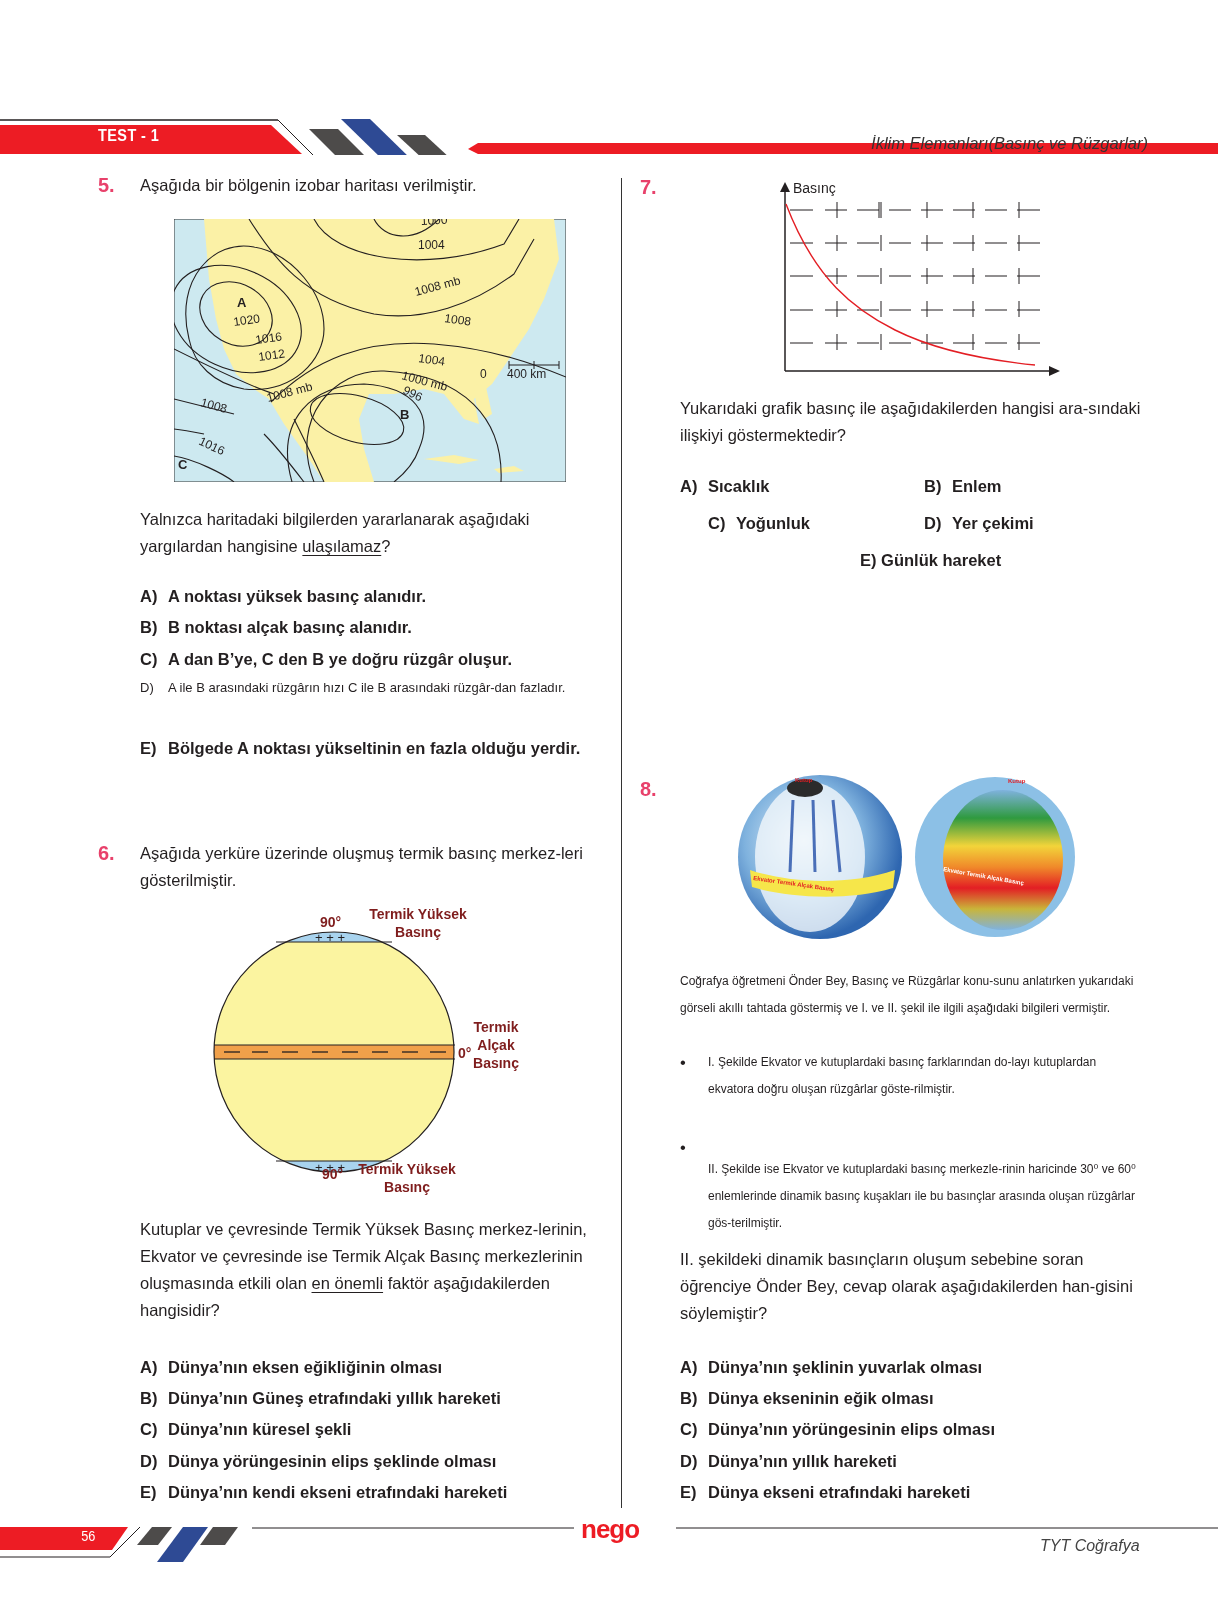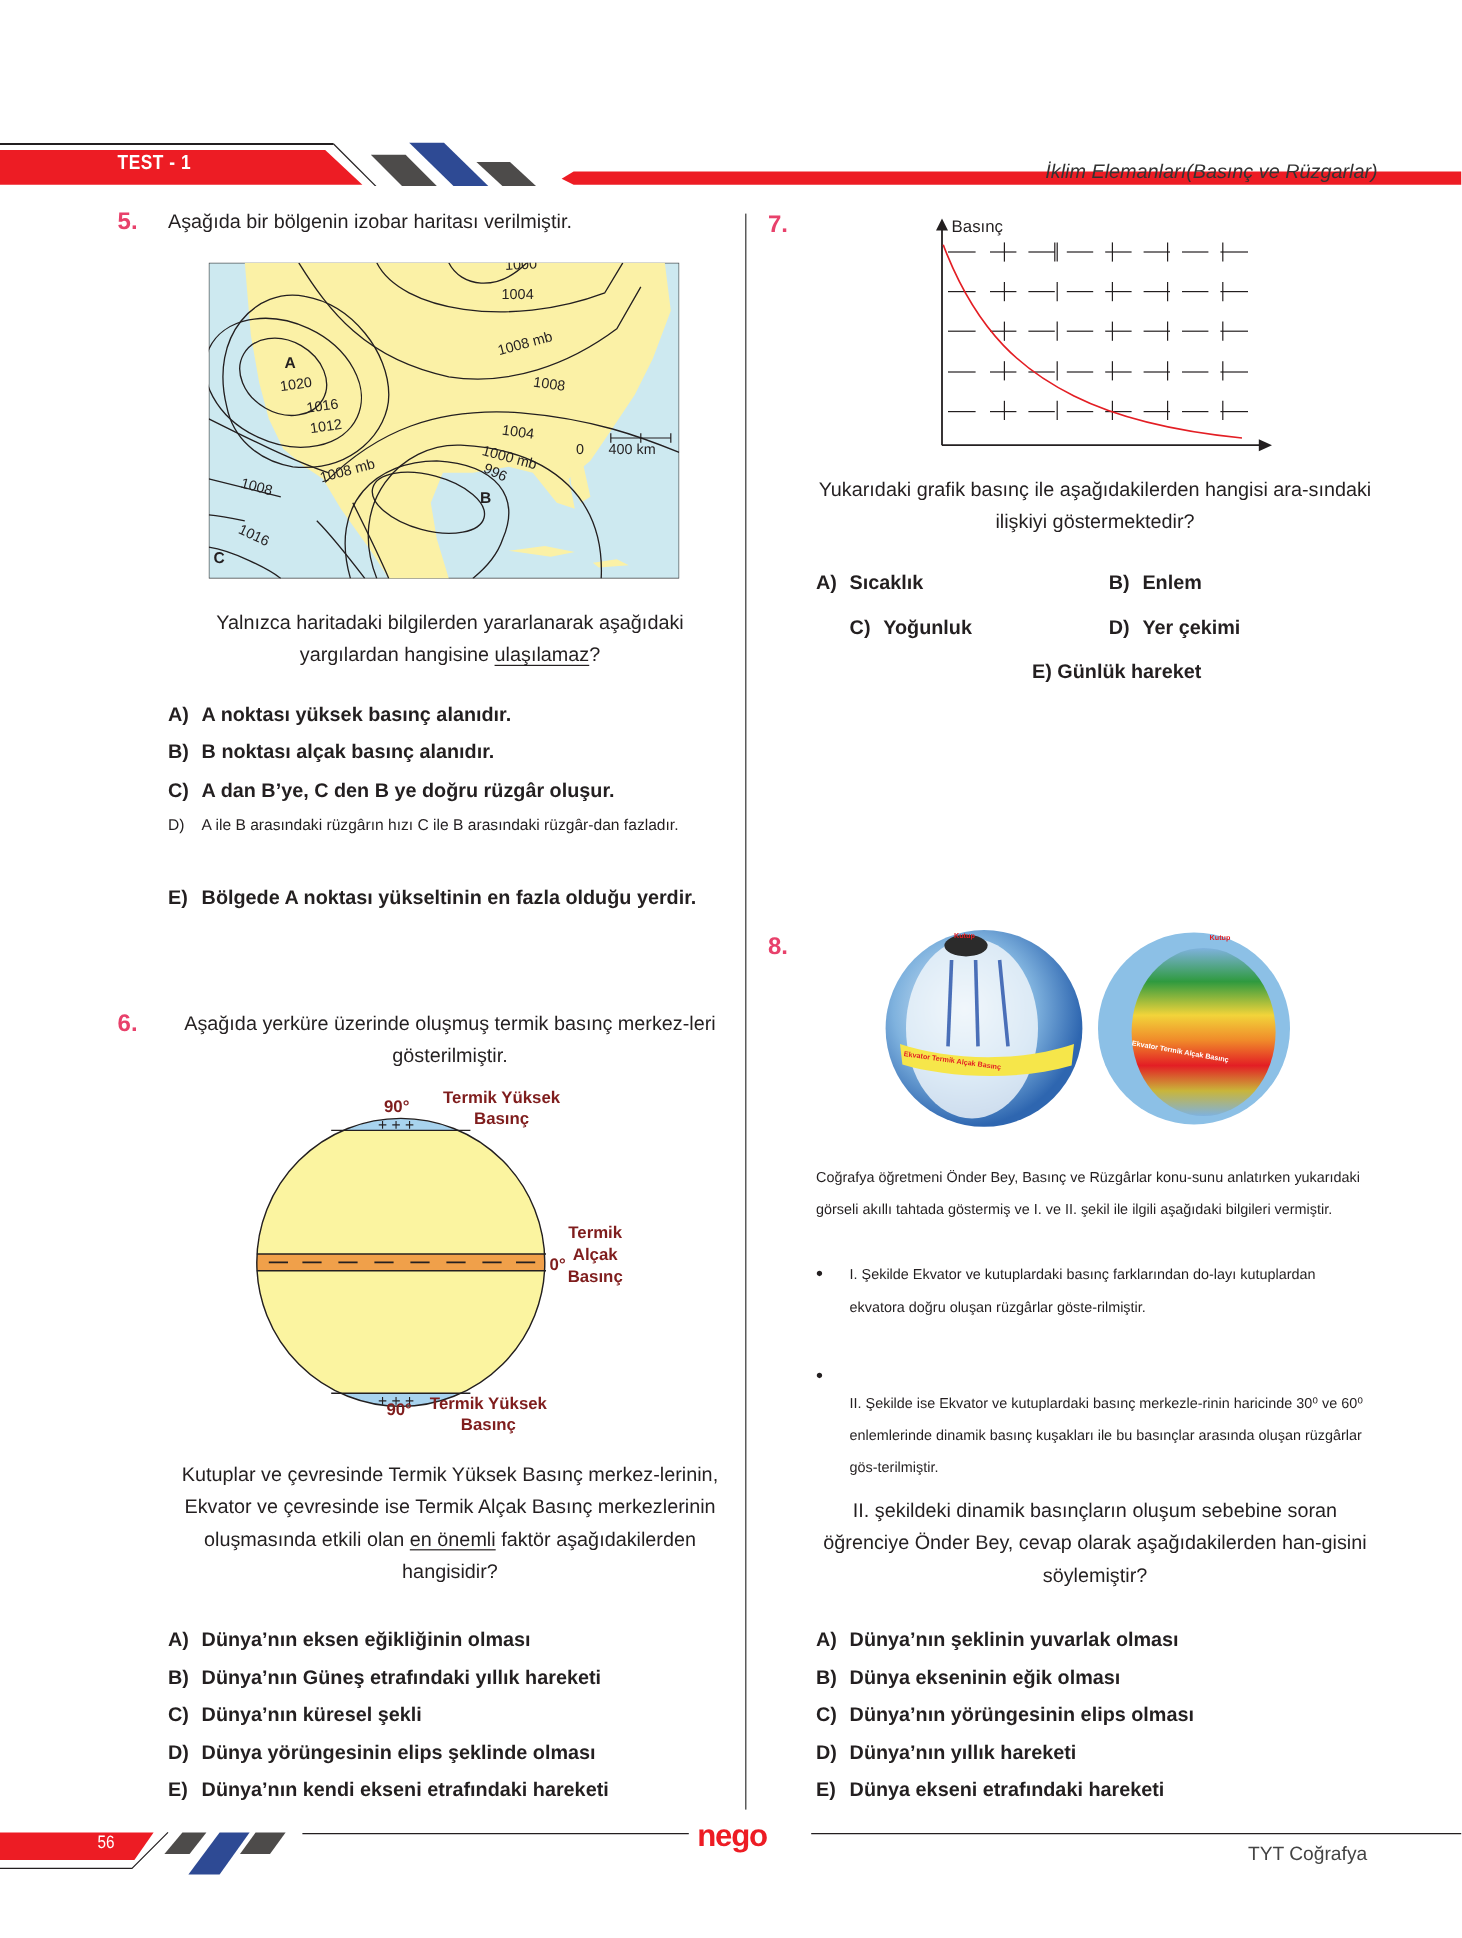--- a/index.html
+++ b/index.html
@@ -1,20 +1,20 @@
 <!DOCTYPE html>
 <html><head>
 <meta charset="utf-8">
 <style>
   html, body { margin:0; padding:0; background:#fff; }
   body { width:1218px; height:1615px; position:relative; overflow:hidden;
          font-family:"Liberation Sans", "DejaVu Sans", sans-serif; color:#231f20; }
   .abs { position:absolute; }
   .qnum { position:absolute; color:#e8416b; font-weight:bold; font-size:20px; }
-  .txt { position:absolute; font-size:16.5px; line-height:27px;text-align:center; }
+  .txt { position:absolute; font-size:16.5px; line-height:27px; }
   .bold { font-weight:normal; }
   .opt { position:absolute; font-size:16.5px; line-height:20px; white-space:nowrap;font-weight:bold; }
   .opt .lt { display:inline-block; width:28px; }
   .opt-ind { position:absolute; font-size:13px; line-height:22px; padding-left:28px; text-indent:-28px; }
   u { text-decoration:underline; text-underline-offset:3px; }
   .hdr-title { position:absolute; right:70px; top:118px; font-style:italic; font-size:16.5px; color:#333;margin-top:16px; }
   .divider { position:absolute; left:621px; top:178px; width:1px; height:1330px; background:#333; }
   .bullet { position:absolute; font-size:16.5px; line-height:27px; }
   .para { position:absolute; font-size:12px; line-height:27px; }
   .lbl { position:absolute; font-size:14px; line-height:18px; color:#7f1d1d; text-align:center;font-weight:bold; }
@@ -268,14 +268,14 @@
     <polygon points="0,2 128,2 112,25 0,25" fill="#ed1c24"></polygon>
     <polyline points="0,32 110,32 140,2" stroke="#231f20" stroke-width="1" fill="none"></polyline>
     <polygon points="152,2 172,2 158,20 137,20" fill="#4d4b4a"></polygon>
     <polygon points="183,2 208,2 183,37 157,37" fill="#2e4a94"></polygon>
     <polygon points="213,2 238,2 225,20 200,20" fill="#4d4b4a"></polygon>
     <line x1="252" y1="3" x2="574" y2="3" stroke="#231f20" stroke-width="1"></line>
     <line x1="676" y1="3" x2="1218" y2="3" stroke="#231f20" stroke-width="1"></line>
   </svg>
   <div class="abs" style="left:80px;top:1527px;color:#fff;font-size:15px;transform:scaleX(0.85)">56</div>
   <div class="abs" style="left:581px;top:1514px;color:#ed1c24;font-weight:bold;font-size:26px;letter-spacing:-1px">nego</div>
-  <div class="abs" style="left:1040px;top:1537px;font-size:16px;color:#444">TYT Coğrafya</div>
+  <div class="abs" style="left:1040px;top:1537px;font-style:italic;font-size:16px;color:#444">TYT Coğrafya</div>
 </div>
 
 </body></html>

